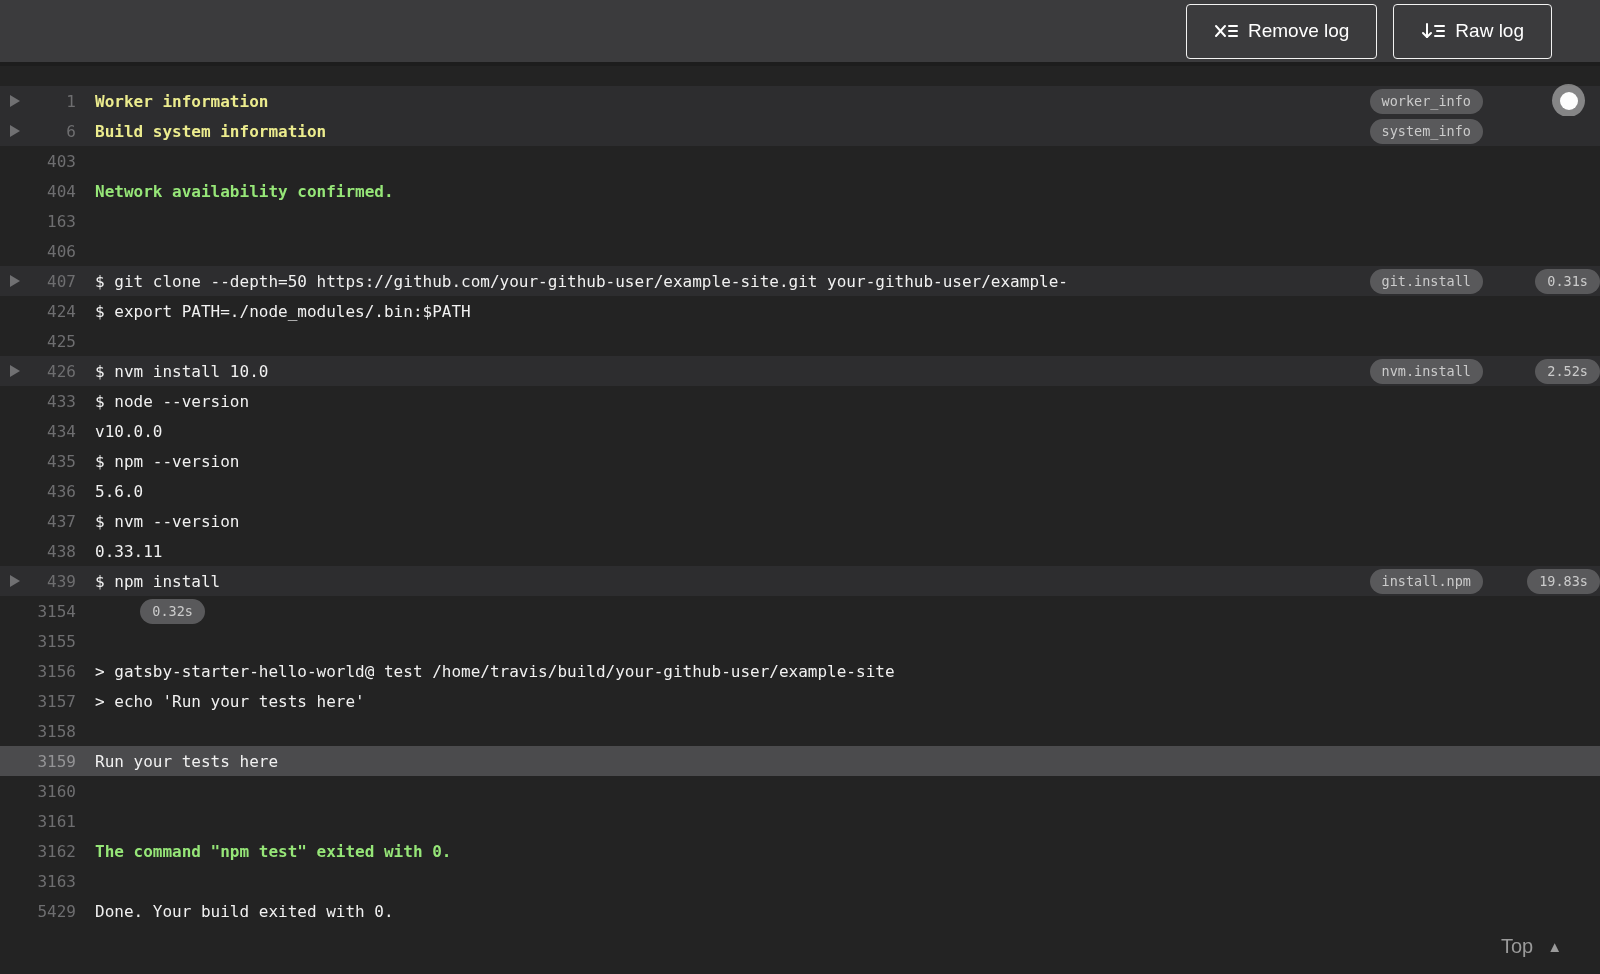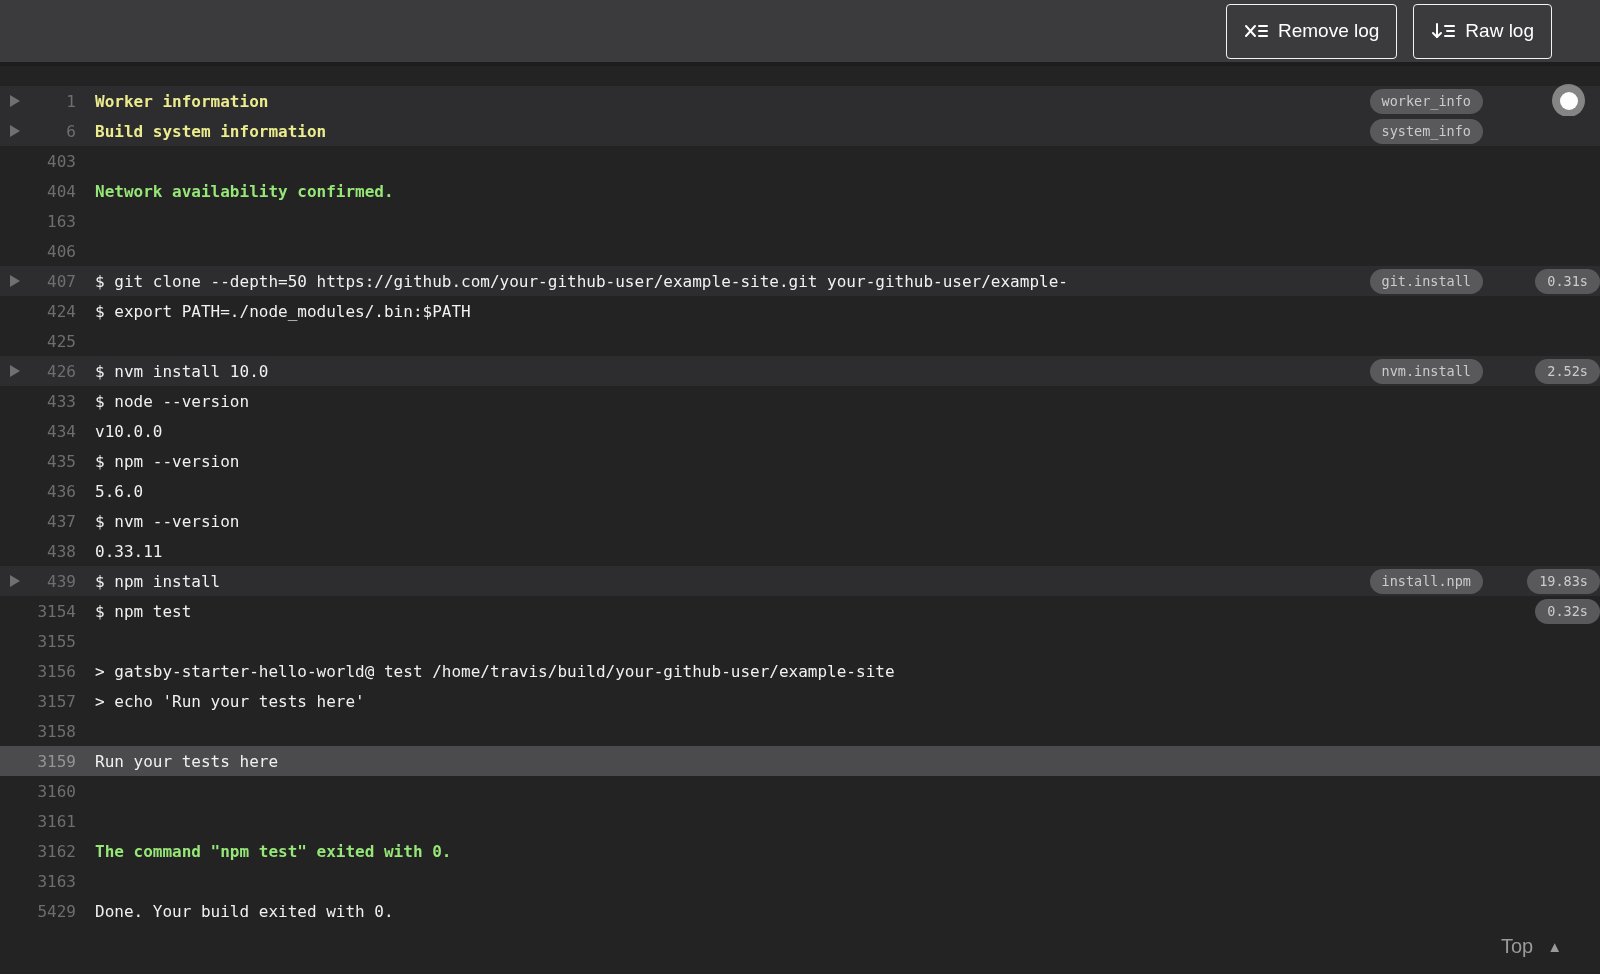--- a/index.html
+++ b/index.html
@@ -18,21 +18,21 @@
     justify-content: flex-end;
     gap: 16px;
     padding-right: 48px;
     border-bottom: 4px solid #1d1d1d;
   }
   .tb-btn {
     display: flex;
     align-items: center;
     gap: 10px;
     height: 55px;
-    padding: 0 17px;
+    padding: 0 27px;
     background: transparent;
     border: 1px solid #f2f2f2;
     border-radius: 4px;
     color: #fff;
     font-family: "Liberation Sans", sans-serif;
     font-size: 19px;
     cursor: pointer;
   }
   .tb-btn svg { display: block; }
 
@@ -302,21 +302,20 @@
             <span class="pill">install.npm</span>
           </span>
           <span class="dur-slot">
             <span class="pill">19.83s</span>
           </span>
         </span>
       </div>
       <div class="log-row">
         <span class="arrow-slot"></span>
         <a class="line-num">3154</a>
-        <span class="line-text">$ npm test</span>
         <span class="right-slot">
           <span class="tag-slot"></span>
           <span class="dur-slot">
             <span class="pill">0.32s</span>
           </span>
         </span>
       </div>
       <div class="log-row">
         <span class="arrow-slot"></span>
         <a class="line-num">3155</a>

